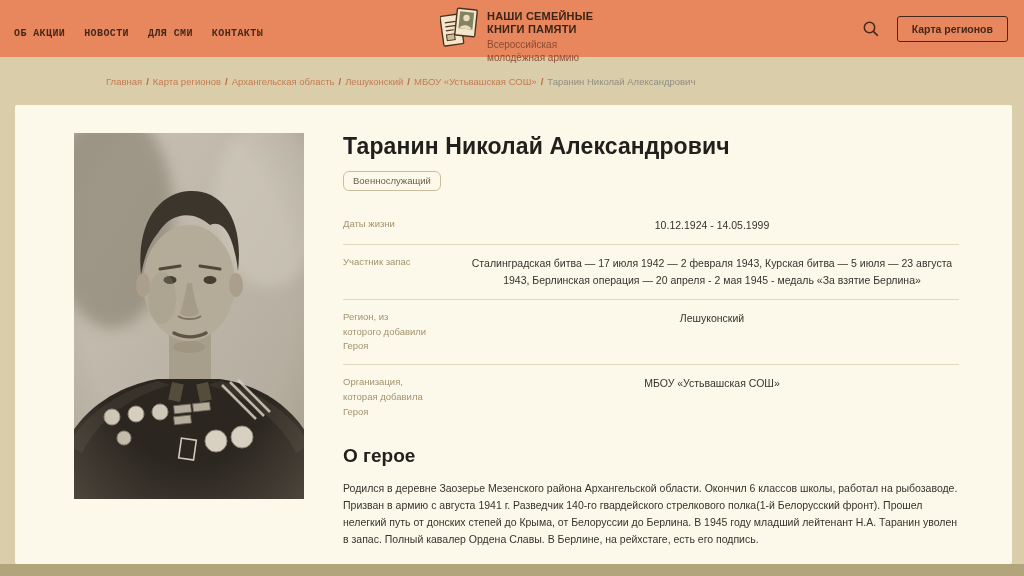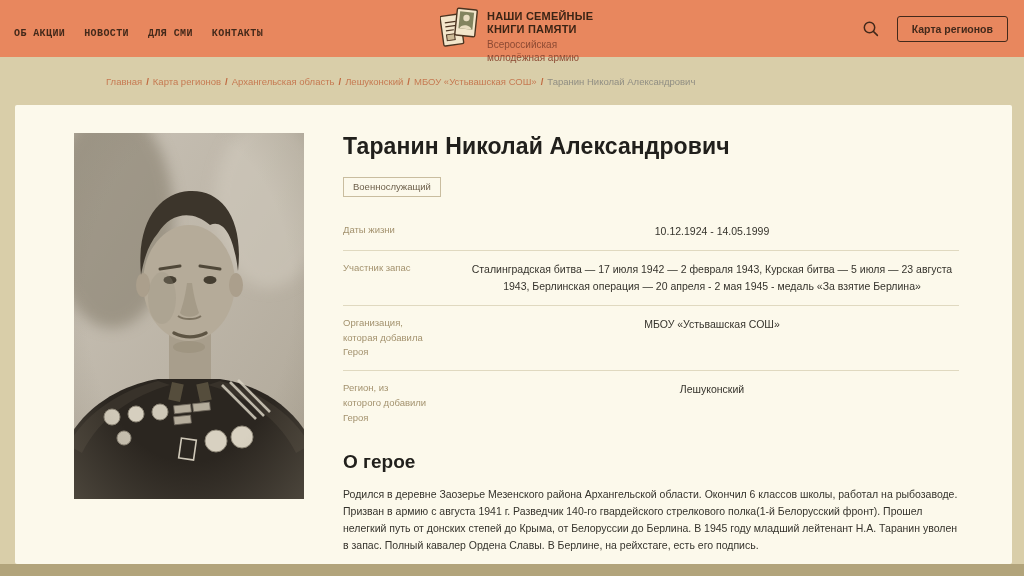--- a/index.html
+++ b/index.html
@@ -28,21 +28,21 @@
 
   
   .card{position:absolute;left:15px;top:105px;width:997px;height:459px;background:#fcf9eb;border-radius:2px;}
 
   
   .photo{position:absolute;left:59px;top:28px;width:230px;height:366px;overflow:hidden;background:#b9b1a4;}
 
   
   .content{position:absolute;left:328px;top:28px;width:616px;}
   h1.name{margin:0;font-size:23px;font-weight:600;color:#21201c;letter-spacing:.1px;}
-  .badge{display:inline-block;margin-top:17px;padding:3px 9px 4px;border:1px solid #c9bd9f;border-radius:0;
+  .badge{display:inline-block;margin-top:11px;padding:3px 9px 4px;border:1px solid #c9bd9f;border-radius:6px;
          font-size:9.5px;color:#6d604b;background:transparent;}
 
   .rows{margin-top:16px;}
   .row{display:flex;align-items:flex-start;padding:10px 0;border-bottom:1px solid #e0d9c0;gap:25px;}
   .row:last-child{border-bottom:none;}
   .row-label{flex:0 0 86px;margin-right:11px;font-size:9.5px;line-height:1.55;color:#a3926e;}
   .row-value{flex:1;font-size:10.5px;line-height:1.62;color:#35332c;text-align:center;}
 
   h2.about-title{margin:16px 0 0;font-size:19px;font-weight:600;color:#21201c;}
   p.bio{margin:13px 0 0;font-size:10.5px;line-height:1.62;color:#35332c;}
@@ -187,27 +187,27 @@
       <div class="rows">
         <div class="row">
           <div class="row-label">Даты жизни</div>
           <div class="row-value">10.12.1924 - 14.05.1999</div>
         </div>
         <div class="row">
           <div class="row-label">Участник запас</div>
           <div class="row-value">Сталинградская битва — 17 июля 1942 — 2 февраля 1943, Курская битва — 5 июля — 23 августа 1943, Берлинская операция — 20 апреля - 2 мая 1945 - медаль «За взятие Берлина»</div>
         </div>
         <div class="row">
+          <div class="row-label">Регион, из которого добавили Героя</div>
+          <div class="row-value">Лешуконский</div>
+        </div>
+        <div class="row">
           <div class="row-label">Организация, которая добавила Героя</div>
           <div class="row-value">МБОУ «Устьвашская СОШ»</div>
         </div>
-        <div class="row">
-          <div class="row-label">Регион, из которого добавили Героя</div>
-          <div class="row-value">Лешуконский</div>
-        </div>
       </div>
 
       <h2 class="about-title">О герое</h2>
       <p class="bio">Родился в деревне Заозерье Мезенского района Архангельской области. Окончил 6 классов школы, работал на рыбозаводе. Призван в армию с августа 1941 г. Разведчик 140-го гвардейского стрелкового полка(1-й Белорусский фронт). Прошел нелегкий путь от донских степей до Крыма, от Белоруссии до Берлина. В 1945 году младший лейтенант Н.А. Таранин уволен в запас. Полный кавалер Ордена Славы. В Берлине, на рейхстаге, есть его подпись.</p>
     </div>
   </div>
 
   <div class="footer"></div>
 
 </div>

